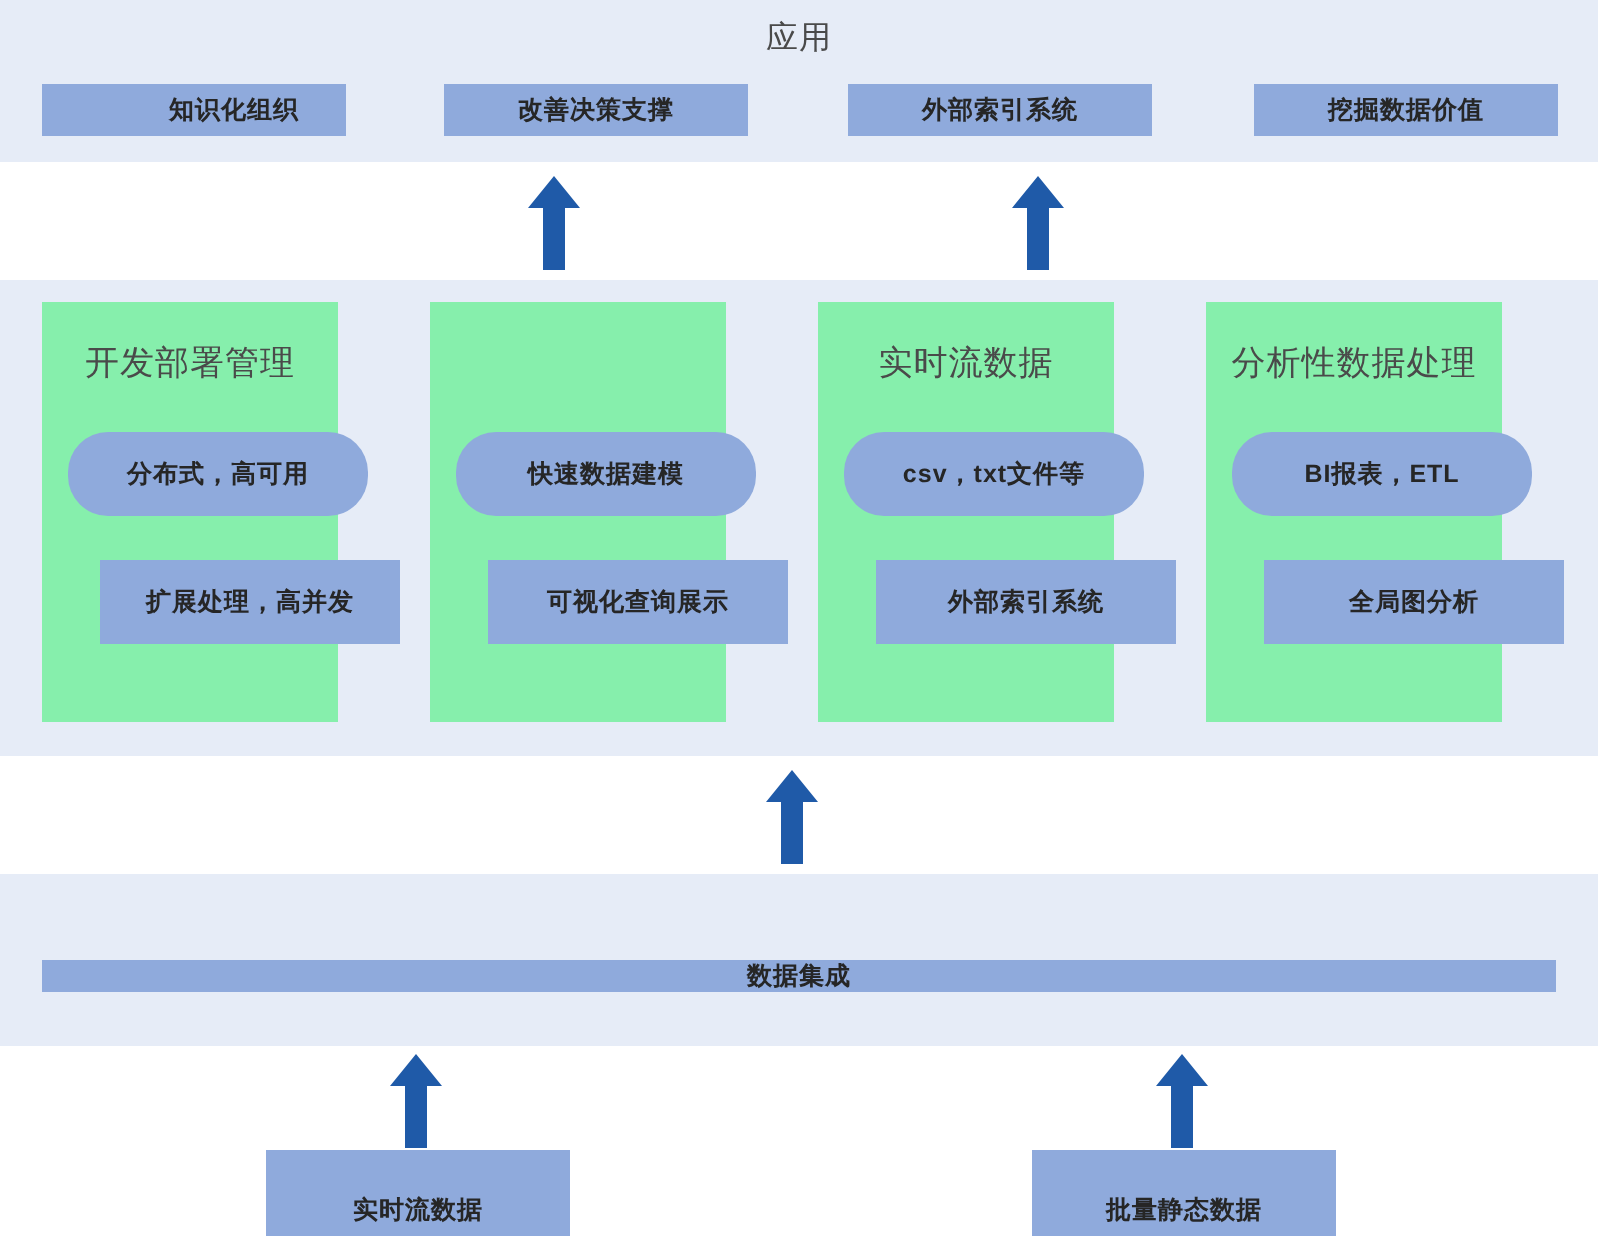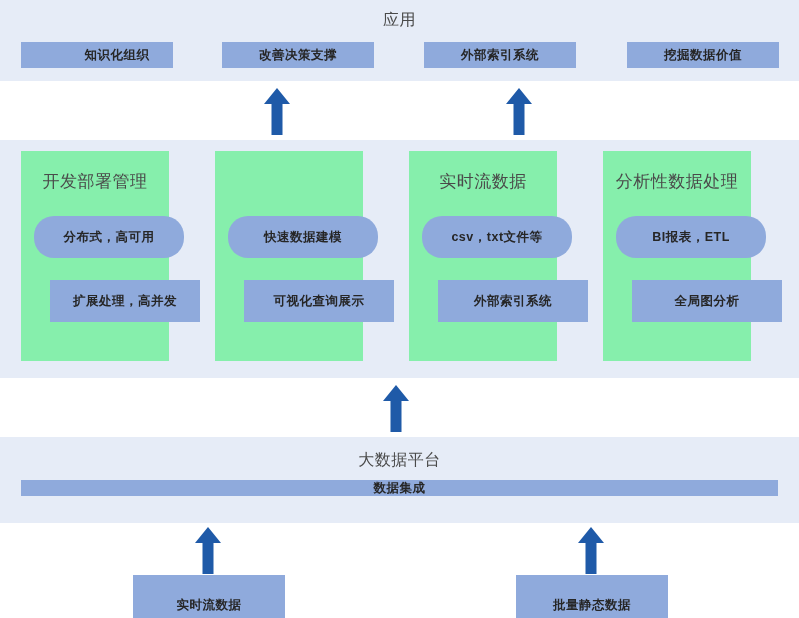--- a/index.html
+++ b/index.html
@@ -213,21 +213,20 @@
     <div class="panel-item panel-item-1">全局图分析</div>
   </div>
 
   <div class="arrow arrow-capab">
     <svg viewBox="0 0 26 47" xmlns="http://www.w3.org/2000/svg" aria-hidden="true">
       <path d="M13 0 L26 16 L18.5 16 L18.5 47 L7.5 47 L7.5 16 L0 16 Z" fill="#1f5aa8"></path>
     </svg>
   </div>
 
   <div class="band band-platform"></div>
-  <div class="band-title title-platform">大数据平台</div>
   <div class="integration-bar">数据集成</div>
 
   <div class="arrow arrow-src-left">
     <svg viewBox="0 0 26 47" xmlns="http://www.w3.org/2000/svg" aria-hidden="true">
       <path d="M13 0 L26 16 L18.5 16 L18.5 47 L7.5 47 L7.5 16 L0 16 Z" fill="#1f5aa8"></path>
     </svg>
   </div>
   <div class="arrow arrow-src-right">
     <svg viewBox="0 0 26 47" xmlns="http://www.w3.org/2000/svg" aria-hidden="true">
       <path d="M13 0 L26 16 L18.5 16 L18.5 47 L7.5 47 L7.5 16 L0 16 Z" fill="#1f5aa8"></path>

